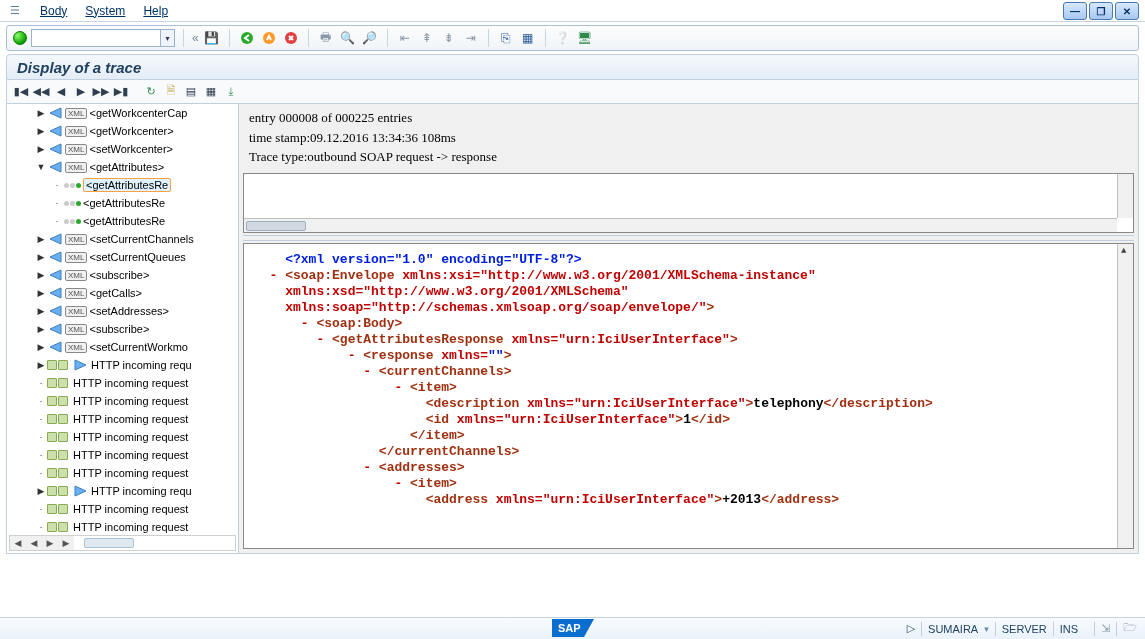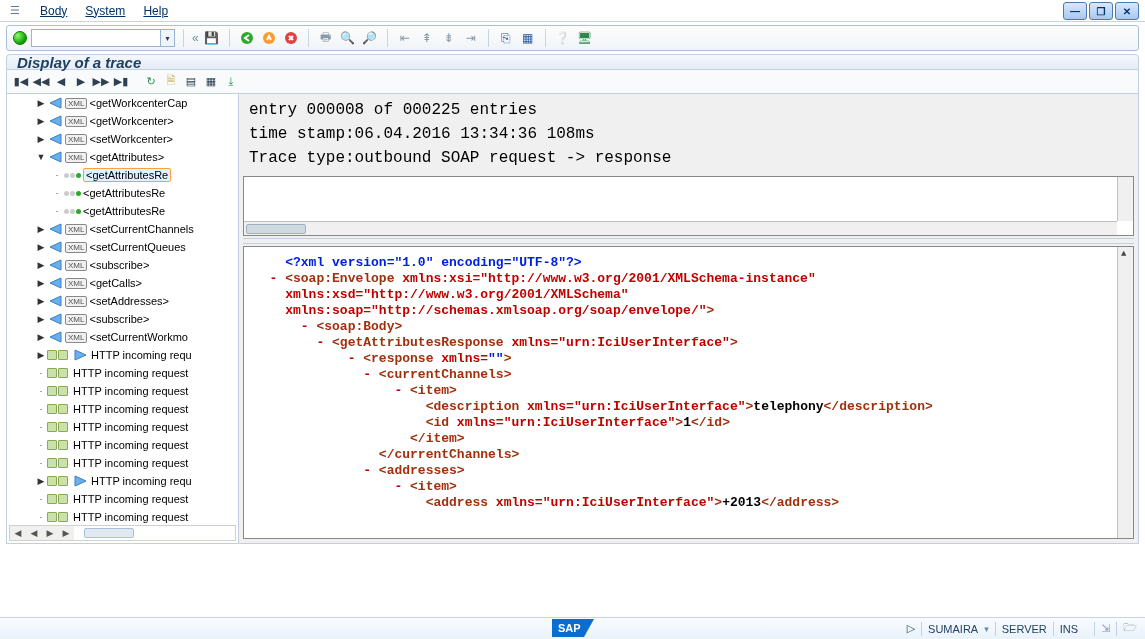--- a/index.html
+++ b/index.html
@@ -20,21 +20,21 @@
 .toolbar .tfield { width:130px; height:18px; border:1px solid #99b3cc; background:#fff; }
 .toolbar .tdrop { width:14px; height:18px; border:1px solid #99b3cc; border-left:none; background:#eef4fa; display:flex; align-items:center; justify-content:center; color:#336; font-size:8px; }
 .toolbar .sep { width:1px; height:18px; background:#c8d4e0; margin:0 4px; }
 .toolbar .tbtn { width:18px; height:18px; display:flex; align-items:center; justify-content:center; color:#8a98a8; font-size:12px; border-radius:2px; }
 .toolbar .tbtn.on { color:#2a5a9a; }
 .toolbar .tbtn.green svg circle{ fill:#2aaa2a; }
 .toolbar .tbtn.orange svg circle{ fill:#ff9a2a; }
 .toolbar .tbtn.red svg circle{ fill:#e04040; }
 
 
-.titlebar { height:16px; margin:0 6px; background:linear-gradient(#f4f8fc,#e4ecf6); border:1px solid #c0d0e0; border-radius:4px 4px 0 0; display:flex; align-items:center; padding:0 10px; font-size:15px; font-style:italic; font-weight:bold; color:#204060; }
+.titlebar { height:26px; margin:0 6px; background:linear-gradient(#f4f8fc,#e4ecf6); border:1px solid #c0d0e0; border-radius:4px 4px 0 0; display:flex; align-items:center; padding:0 10px; font-size:15px; font-style:italic; font-weight:bold; color:#204060; }
 .subtoolbar { height:24px; margin:0 6px; border:1px solid #c0d0e0; border-top:none; background:#f8fafc; display:flex; align-items:center; padding:0 6px; gap:4px; }
 .subtoolbar .nbtn { width:16px; height:16px; display:flex; align-items:center; justify-content:center; color:#304050; font-size:11px; }
 
 
 .workspace { display:flex; margin:0 6px; border:1px solid #c0d0e0; border-top:none; height:450px; }
 
 
 .tree { width:232px; background:#fff; border-right:1px solid #c0d0e0; overflow:hidden; position:relative; }
 .tree-inner { position:absolute; top:0; left:0; right:0; bottom:20px; overflow:hidden; font-size:11px; }
 .tree-row { height:18px; display:flex; align-items:center; white-space:nowrap; padding-left:4px; }
@@ -49,21 +49,21 @@
 .tree-row.sel .label { background:#dff2ff; border:1px solid #ffa040; border-radius:2px; padding:0 2px; }
 .tree-row .httpicon { width:24px; height:12px; display:inline-flex; align-items:center; gap:1px; margin-right:2px;}
 .tree-row .httpicon span{width:10px;height:10px;background:#cce0aa;border:1px solid #88aa55;border-radius:1px;}
 .tree-hsb { position:absolute; left:2px; right:2px; bottom:2px; height:16px; background:#f0f0f0; border:1px solid #d0d0d0; display:flex; align-items:center;}
 .tree-hsb .sbbtn{width:16px;height:14px;display:flex;align-items:center;justify-content:center;color:#555;font-size:9px;}
 .tree-hsb .sbtrack{flex:1;height:14px;background:#fff;position:relative;}
 .tree-hsb .sbthumb{position:absolute;left:10px;top:2px;height:10px;width:50px;background:#e0e8f0;border:1px solid #a8c0d8;border-radius:2px;}
 
 
 .right { flex:1; display:flex; flex-direction:column; background:#f0f0f0; }
-.right .infohdr { padding:4px 10px 4px 10px; background:#f0f0f0; font-family:Liberation Mono, monospace; font-size:16px; color:#000; line-height:1.5;}
+.right .infohdr { padding:4px 10px 4px 10px; background:#f0f0f0; font-family:Liberation Serif, serif; font-size:13px; color:#000; line-height:1.5;}
 .right .httpbox { margin:2px 4px; border:1px solid #888; background:#fff; height:60px; position:relative; font-family:"Courier New",monospace; font-size:12.5px; color:#000;}
 .right .httpbox .httpcontent{position:absolute;top:2px;left:6px;right:20px;bottom:14px;overflow:hidden;white-space:pre;}
 .right .httpbox .vsb{position:absolute;top:0;right:0;bottom:14px;width:16px;background:#f0f0f0;border-left:1px solid #c0c0c0;}
 .right .httpbox .hsb{position:absolute;left:0;right:16px;bottom:0;height:14px;background:#f0f0f0;border-top:1px solid #c0c0c0;}
 .right .httpbox .hsb .thumb{height:10px;margin:2px;background:#d0d8e0;border:1px solid #a0b0c0;border-radius:2px;width:60px;}
 .right .hsep { height:6px; background:#f0f0f0; border-top:1px solid #c0d0e0; border-bottom:1px solid #c0d0e0; margin:0 4px; cursor:row-resize;}
 .right .xmlbox { flex:1; margin:2px 4px 4px 4px; border:1px solid #888; background:#fff; position:relative; font-family:"Courier New",monospace; font-size:13px; color:#000; font-weight:bold;}
 .right .xmlbox .xmlcontent{position:absolute;top:8px;left:10px;right:20px;bottom:4px;overflow:hidden;line-height:16px;white-space:nowrap;}
 .right .xmlbox .vsb{position:absolute;top:0;right:0;bottom:0;width:16px;background:#f0f0f0;border-left:1px solid #c0c0c0;}
 .right .xmlbox .vsb::before{content:"▲";position:absolute;top:2px;left:3px;font-size:9px;color:#444;}
@@ -397,21 +397,21 @@
       <span class="sbbtn">▶</span>
       <span class="sbtrack">
           <span class="sbthumb"></span>
         </span>
     </div>
   </div>
 
   <div class="right">
     <div class="infohdr">
       <div>entry 000008 of 000225 entries</div>
-      <div>time stamp:06.04.2016 13:34:36 108ms</div>
+      <div>time stamp:09.12.2016 13:34:36 108ms</div>
       <div>Trace type:outbound SOAP request -&gt; response</div>
     </div>
     <div class="httpbox">
       <div class="vsb"></div>
       <div class="hsb">
           <div class="thumb"></div>
         </div>
     </div>
     <div class="hsep"></div>
     <div class="xmlbox">

